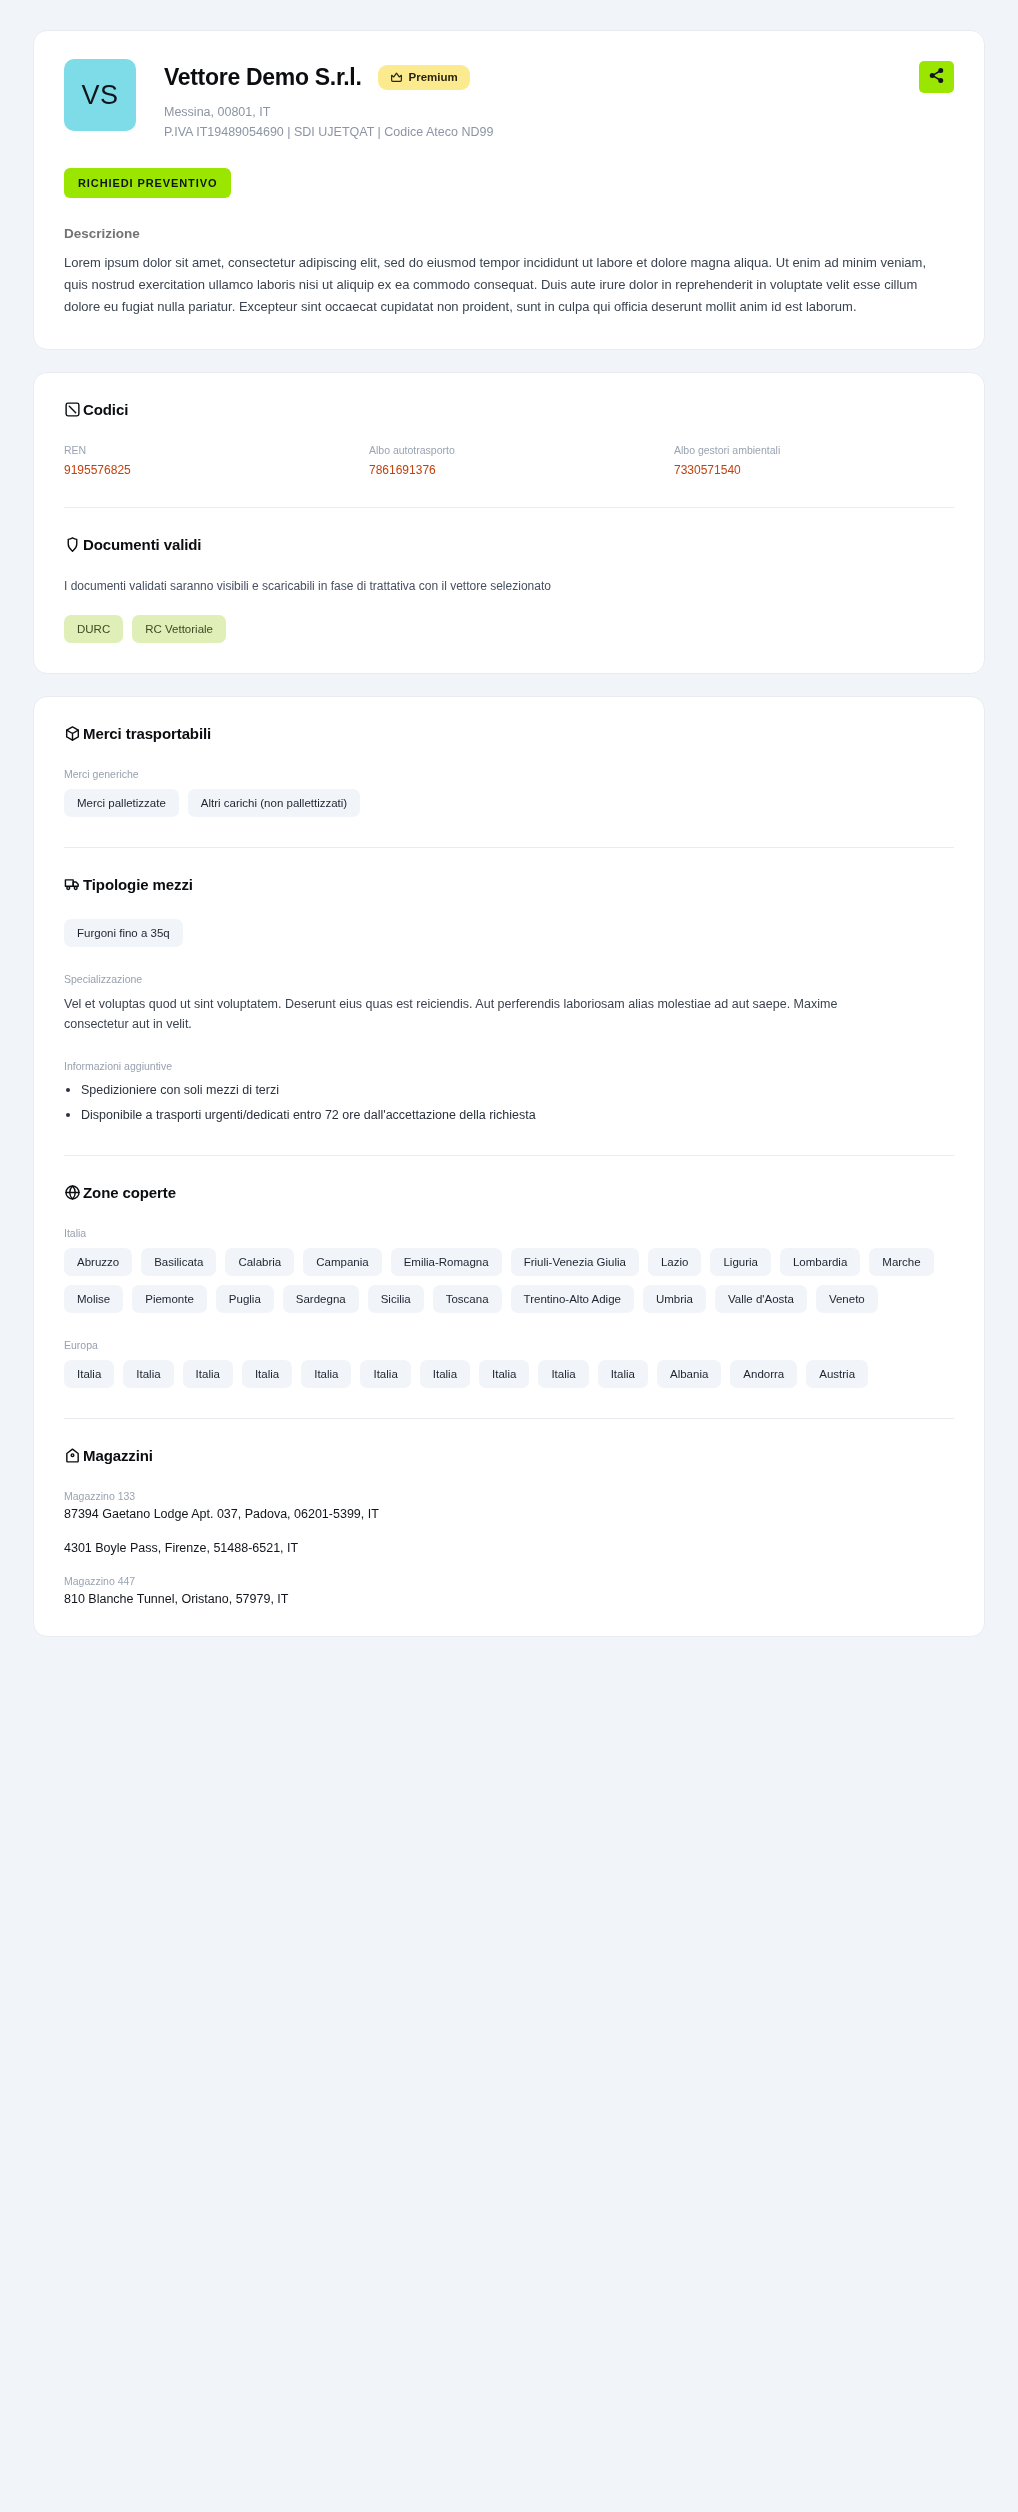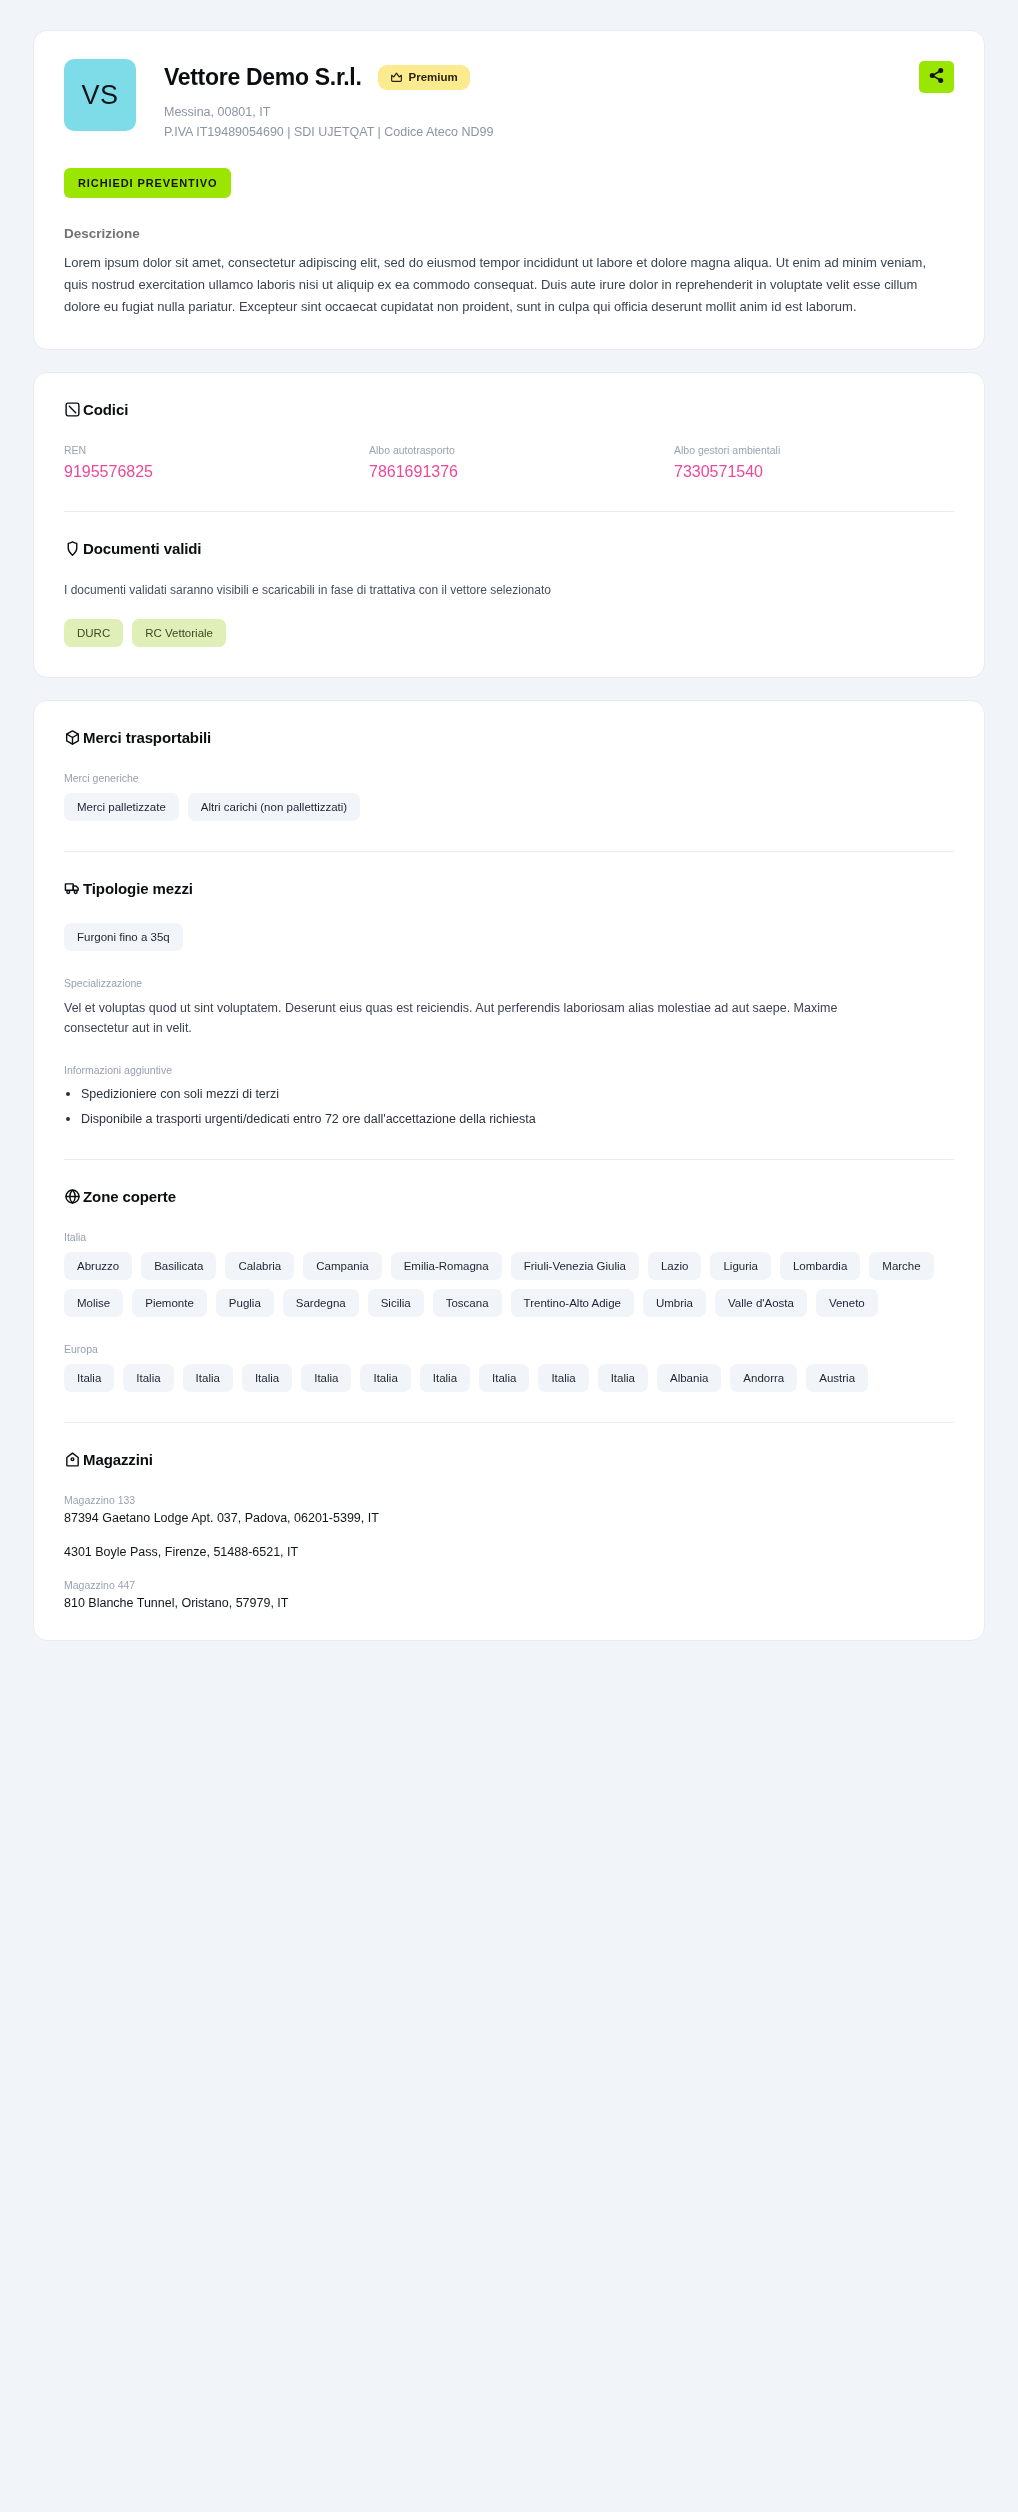--- a/index.html
+++ b/index.html
@@ -122,21 +122,21 @@
 
   
   .codici-grid {
     display: grid;
     grid-template-columns: 1fr 1fr 1fr;
     row-gap: 25px;
     column-gap: 24px;
     gap: 25px;
   }
   .code-lbl { font-size: 10.5px; color: #9aa3b1; }
-  .code-val { font-size: 16px; color: #ec4899; margin-top: 7px; }
+  .code-val { font-size: 12px; color: #c2410c; margin-top: 7px; }
 
   .sec-note {
     font-size: 12px;
     color: #465061;
     margin-bottom: 22px;
   }
 
   
   .chips { display: flex; flex-wrap: wrap; gap: 9px; }
   .chip {

